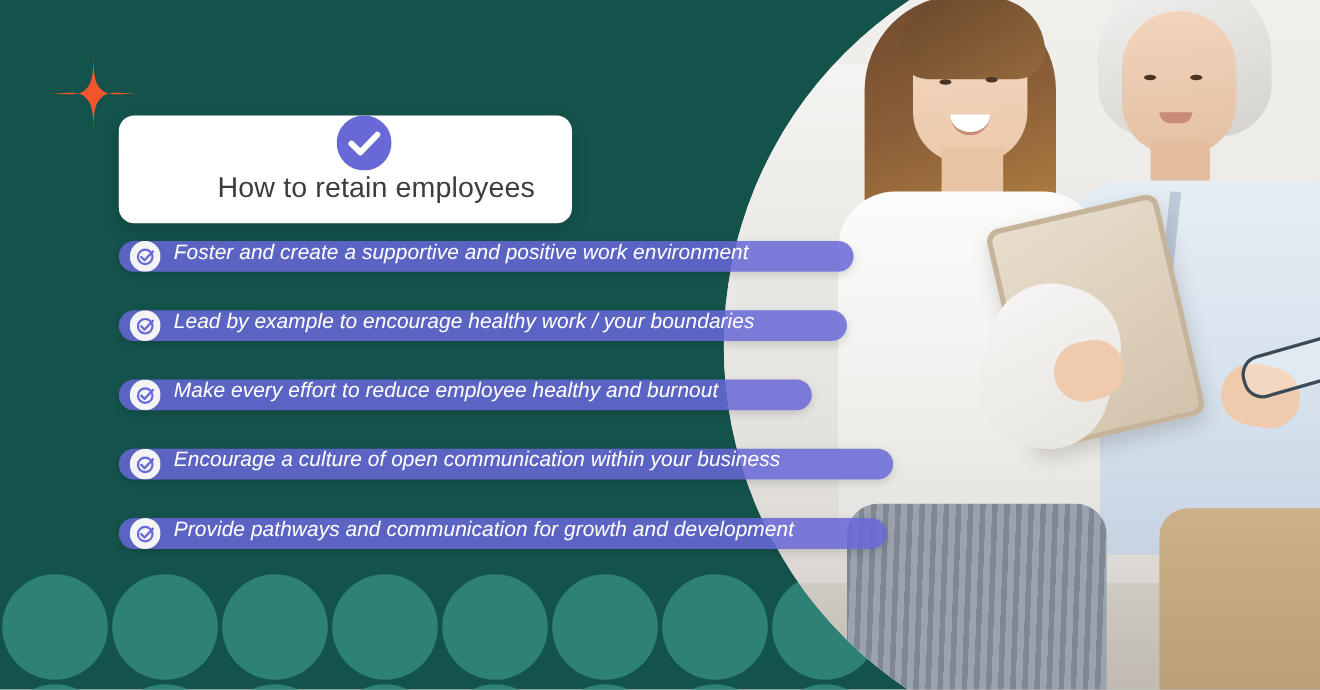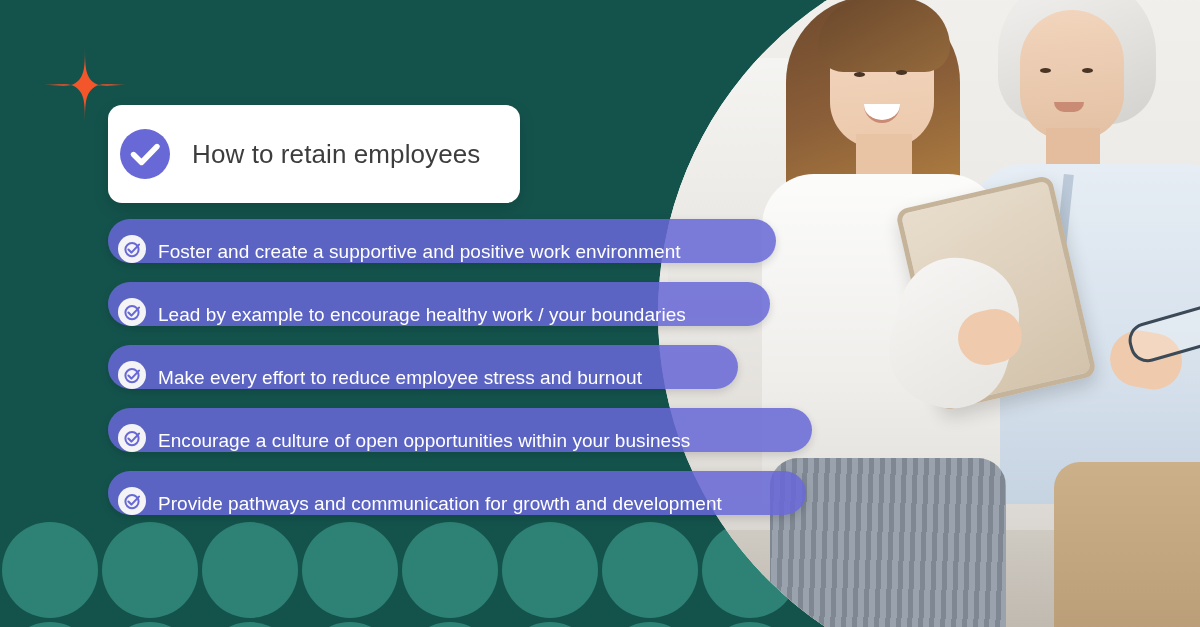--- a/index.html
+++ b/index.html
@@ -253,48 +253,50 @@
   .header-card {
     position: absolute;
     left: 108px;
     top: 105px;
     width: 412px;
     height: 98px;
     background: #FFFFFF;
     border-radius: 14px;
     display: flex;
     align-items: center;
-    padding-left: 12px;
+    padding-left: 34px;
     box-sizing: border-box;
     box-shadow: 0 6px 16px rgba(0,0,0,0.14);
+    flex-direction: column;
   }
   .header-check {
     width: 50px;
     height: 50px;
     flex: 0 0 50px;
   }
   .header-title {
     margin-left: 22px;
     font-size: 26px;
     color: #3D3D3D;
     letter-spacing: 0.1px;
     white-space: nowrap;
   }
 
   
   .pill {
     position: absolute;
-    height: 44px;
+    height: 28px;
     border-radius: 22px;
     background: rgba(104,104,214,0.86);
     display: flex;
-    align-items: flex-end;
+    align-items: flex-start;
     padding: 0 26px 0 10px;
     box-sizing: border-box;
     box-shadow: 0 3px 9px rgba(0,0,0,0.14);
+    font-style: italic;
   }
   .pill-icon {
     width: 28px;
     height: 28px;
     flex: 0 0 28px;
   }
   .pill-label {
     margin-left: 12px;
     font-size: 19px;
     color: #FFFFFF;
@@ -395,29 +397,29 @@
             <path d="M10.4 14.6 L13.4 17.6 L21 9.6" fill="none" stroke="#6868D6" stroke-width="2.1" stroke-linecap="round" stroke-linejoin="round"></path>
           </svg></div>
         <div class="pill-label">Lead by example to encourage healthy work / your boundaries</div>
       </div>
       <div class="pill" style="left: 108px; top: 345px; width: 630px;">
         <div class="pill-icon"><svg viewBox="0 0 28 28" width="28" height="28" aria-hidden="true">
             <circle cx="14" cy="14" r="14" fill="#F4F4F6"></circle>
             <circle cx="14" cy="14.6" r="6.6" fill="none" stroke="#6868D6" stroke-width="2"></circle>
             <path d="M10.4 14.6 L13.4 17.6 L21 9.6" fill="none" stroke="#6868D6" stroke-width="2.1" stroke-linecap="round" stroke-linejoin="round"></path>
           </svg></div>
-        <div class="pill-label">Make every effort to reduce employee stress and burnout</div>
+        <div class="pill-label">Make every effort to reduce employee healthy and burnout</div>
       </div>
       <div class="pill" style="left: 108px; top: 408px; width: 704px;">
         <div class="pill-icon"><svg viewBox="0 0 28 28" width="28" height="28" aria-hidden="true">
             <circle cx="14" cy="14" r="14" fill="#F4F4F6"></circle>
             <circle cx="14" cy="14.6" r="6.6" fill="none" stroke="#6868D6" stroke-width="2"></circle>
             <path d="M10.4 14.6 L13.4 17.6 L21 9.6" fill="none" stroke="#6868D6" stroke-width="2.1" stroke-linecap="round" stroke-linejoin="round"></path>
           </svg></div>
-        <div class="pill-label">Encourage a culture of open opportunities within your business</div>
+        <div class="pill-label">Encourage a culture of open communication within your business</div>
       </div>
       <div class="pill" style="left: 108px; top: 471px; width: 698px;">
         <div class="pill-icon"><svg viewBox="0 0 28 28" width="28" height="28" aria-hidden="true">
             <circle cx="14" cy="14" r="14" fill="#F4F4F6"></circle>
             <circle cx="14" cy="14.6" r="6.6" fill="none" stroke="#6868D6" stroke-width="2"></circle>
             <path d="M10.4 14.6 L13.4 17.6 L21 9.6" fill="none" stroke="#6868D6" stroke-width="2.1" stroke-linecap="round" stroke-linejoin="round"></path>
           </svg></div>
         <div class="pill-label">Provide pathways and communication for growth and development</div>
       </div>
     </div>

